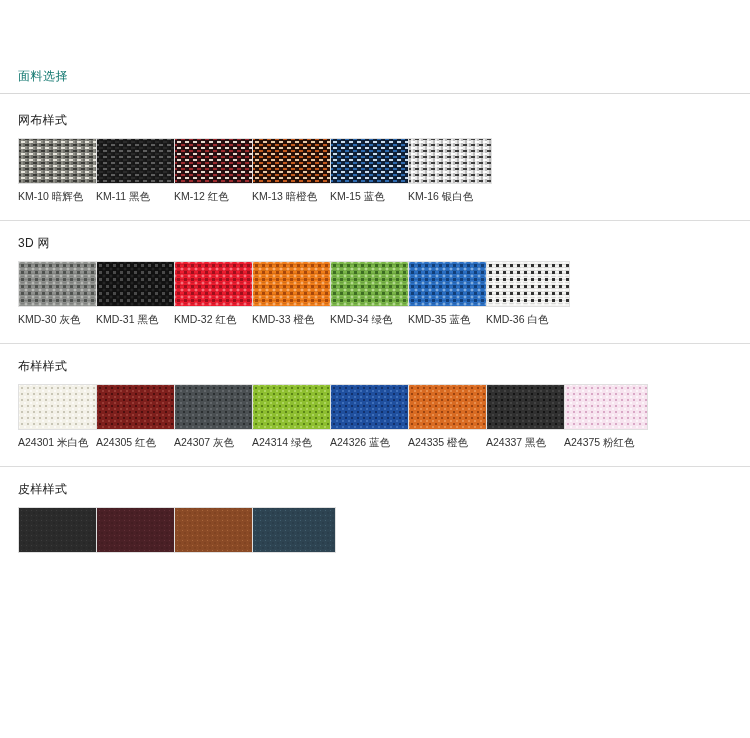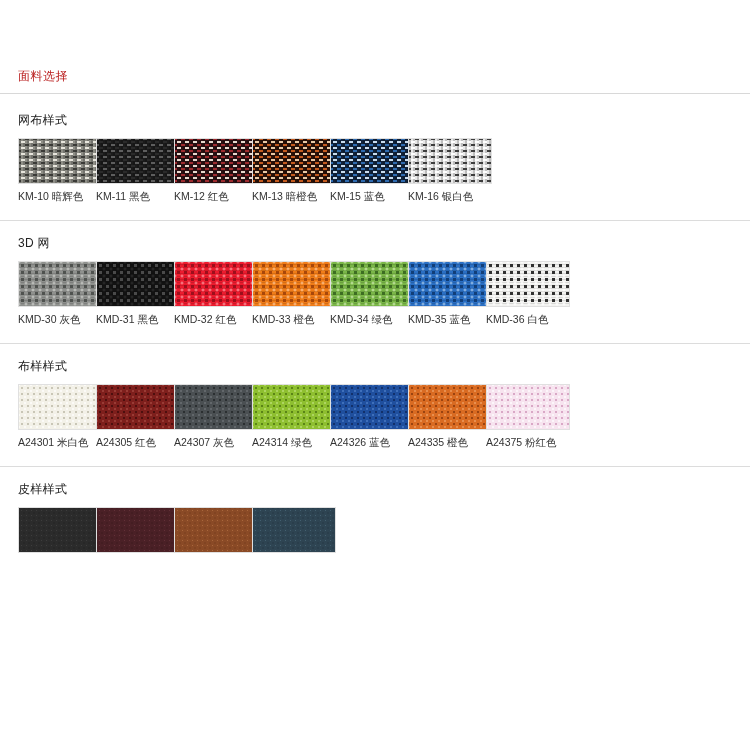--- a/index.html
+++ b/index.html
@@ -16,21 +16,21 @@
   }
   .page {
     position: relative;
     width: 750px;
     height: 738px;
     box-sizing: border-box;
     padding: 0 18px;
   }
   .page-title {
     font-size: 12px;
-    color: #b91c1c;
+    color: #0f766e;
     padding-top: 68px;
     padding-bottom: 8px;
     letter-spacing: 0.5px;
   }
   .title-rule {
     height: 1px;
     background: #d8d8d8;
     margin: 0 -18px 18px -18px;
   }
   .section {
@@ -167,20 +167,24 @@
           </div>
           <div class="swatch">
             <div class="swatch-img" style="background-color: rgb(31, 79, 158); background-image: radial-gradient(rgb(18, 48, 106) 26%, transparent 28%), radial-gradient(rgb(79, 128, 200) 16%, transparent 18%); background-size: 6px 6px, 6px 6px; background-position: 0px 0px, 3px 3px;"></div>
             <div class="swatch-label">A24326 蓝色</div>
           </div>
           <div class="swatch">
             <div class="swatch-img" style="background-color: rgb(217, 107, 34); background-image: radial-gradient(rgb(154, 67, 16) 26%, transparent 28%), radial-gradient(rgb(240, 161, 103) 16%, transparent 18%); background-size: 6px 6px, 6px 6px; background-position: 0px 0px, 3px 3px;"></div>
             <div class="swatch-label">A24335 橙色</div>
           </div>
           <div class="swatch">
+            <div class="swatch-img" style="background-color: rgb(48, 48, 48); background-image: radial-gradient(rgb(20, 20, 20) 26%, transparent 28%), radial-gradient(rgb(78, 78, 78) 16%, transparent 18%); background-size: 6px 6px, 6px 6px; background-position: 0px 0px, 3px 3px;"></div>
+            <div class="swatch-label">A24337 黑色</div>
+          </div>
+          <div class="swatch">
             <div class="swatch-img" style="background-color: rgb(247, 228, 239); background-image: radial-gradient(rgb(217, 168, 198) 26%, transparent 28%), radial-gradient(rgb(255, 255, 255) 16%, transparent 18%); background-size: 6px 6px, 6px 6px; background-position: 0px 0px, 3px 3px;"></div>
             <div class="swatch-label">A24375 粉红色</div>
           </div>
         </div>
         <div class="section-rule"></div>
       </div>
       <div class="section">
         <div class="section-title">皮样样式</div>
         <div class="swatch-row">
           <div class="swatch">

